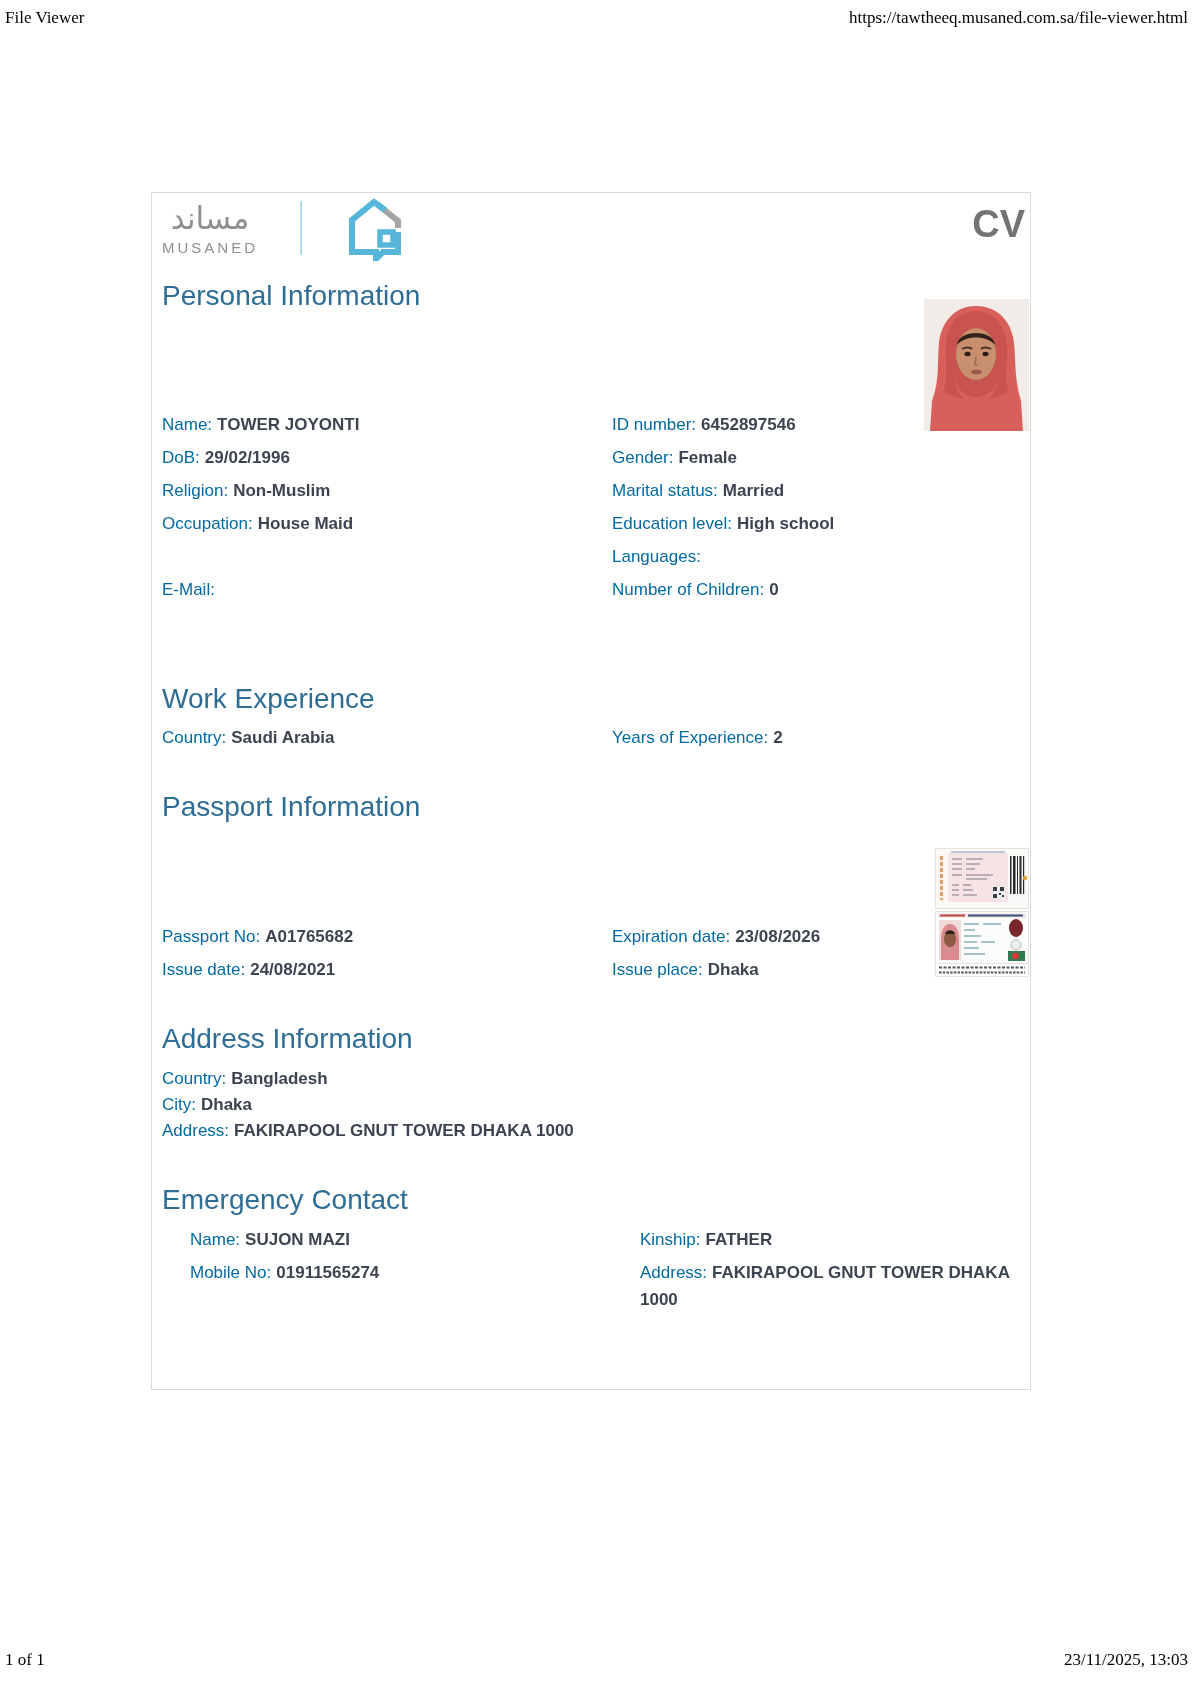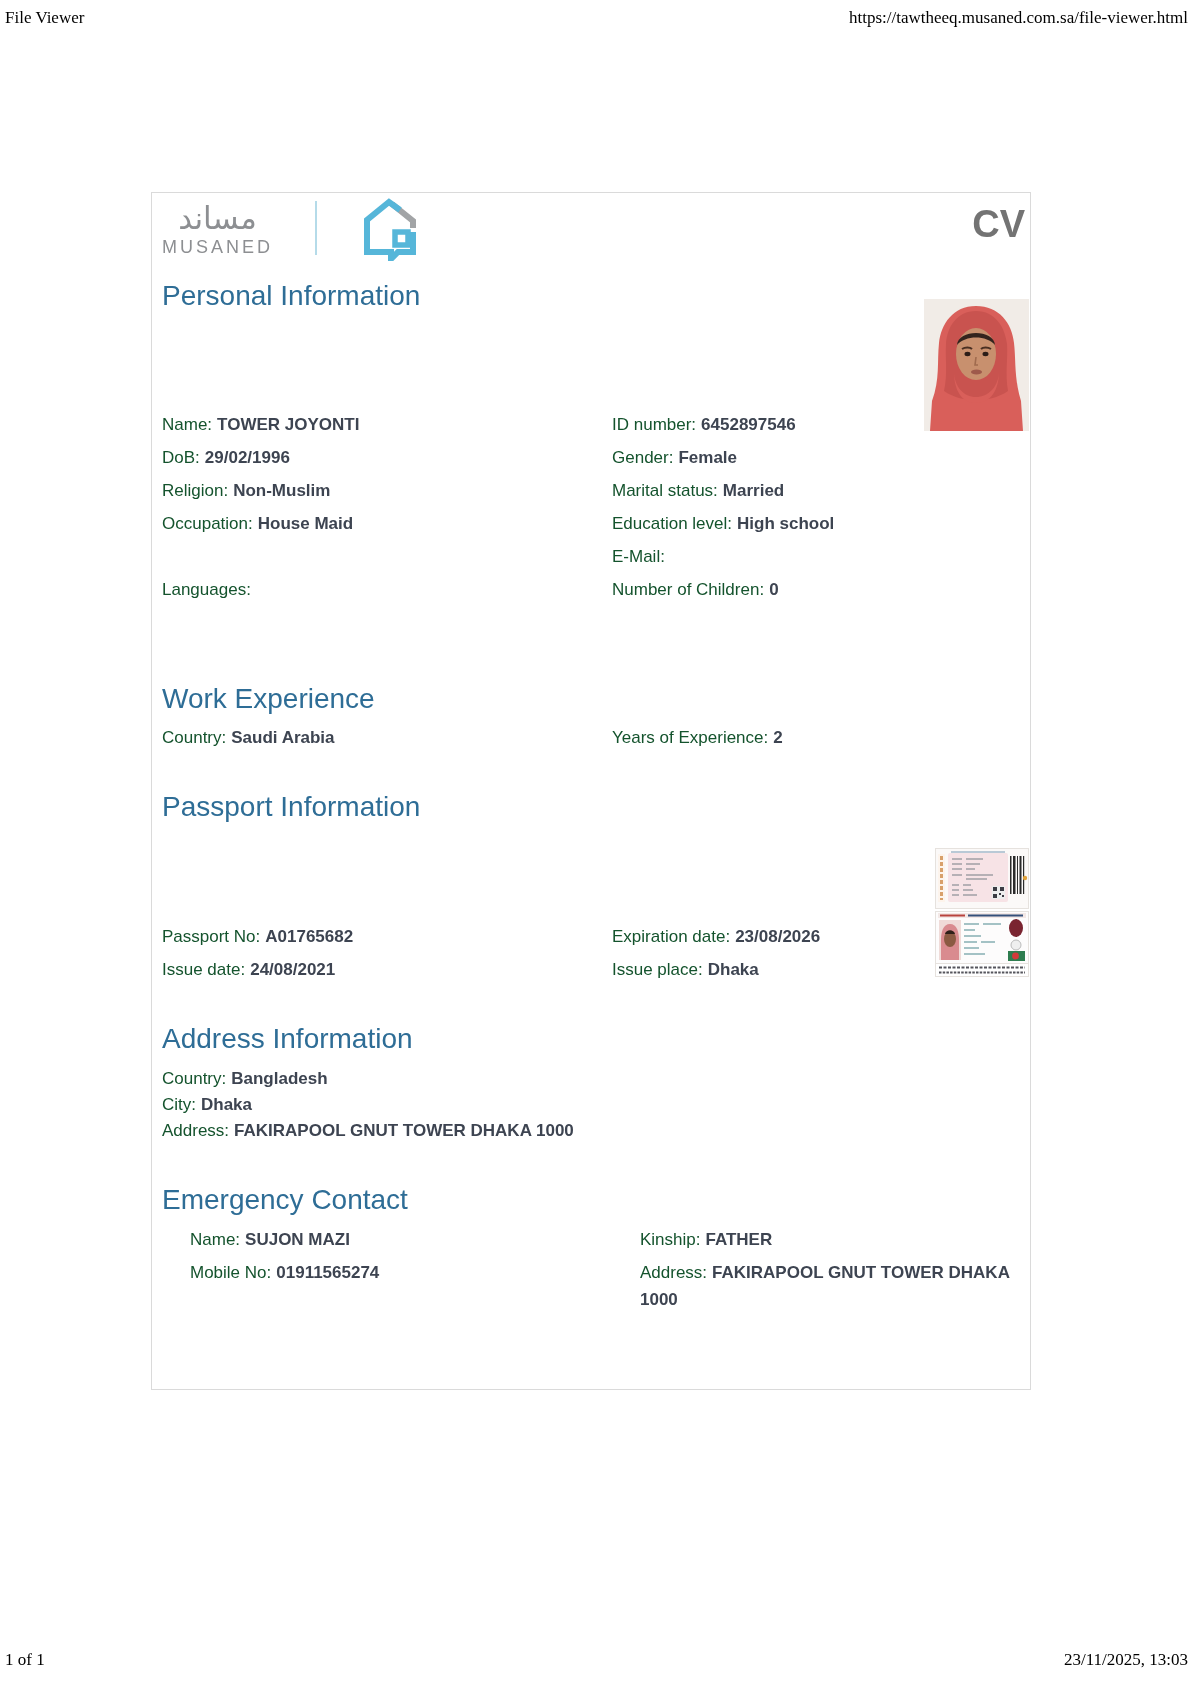--- a/index.html
+++ b/index.html
@@ -13,21 +13,21 @@
   .print-bar.bottom { top:1650px;gap:48px; }
 
   
   .doc { position:absolute; left:151px; top:192px; width:880px; height:1198px;
          border:1px solid #dadada; background:#fff; }
 
   
   .logo { position:absolute; top:3px; left:10px; height:64px; display:flex; align-items:center;gap:25px; }
   .logo-text { display:flex; flex-direction:column; align-items:center; color:#8d8f92; }
   .logo-ar { font-family:"DejaVu Sans", sans-serif; font-size:31px; line-height:38px; direction:rtl; }
-  .logo-en { font-size:18px; letter-spacing:3px; line-height:19px; margin-top:1px; }
+  .logo-en { font-size:15px; letter-spacing:3px; line-height:19px; margin-top:1px; }
   .logo-divider { width:2px; height:54px; background:#b5dbe9; margin:0 14px 0 17px; }
 
   .cv-label { position:absolute; top:8px; right:5px; font-size:38px; line-height:46px;
               font-weight:600; color:#737373; }
 
   .sec-title { position:absolute; left:10px; font-size:28px; line-height:34px; font-weight:500;
                color:#2e6d96; }
   .t-personal  { top:86px; }
   .t-work      { top:489px; }
   .t-passport  { top:597px; }
@@ -36,21 +36,21 @@
 
   .fields { position:absolute; left:10px; width:844px; display:grid;
             grid-template-columns:450px 1fr; grid-row-gap:6px;
             font-size:17px; line-height:27px; color:#3d4451; }
   .f-personal  { top:218px; }
   .f-work      { top:531px; }
   .f-passport  { top:730px; }
   .f-address   { top:873px; grid-template-columns:1fr; grid-row-gap:0; line-height:26px; }
   .f-emergency { top:1033px;margin-left:28px; }
 
-  .lbl { color:#14532d; margin-right:5px; }
+  .lbl { color:#0369a1; margin-right:5px; }
   .val { font-weight:600; }
 
   .photo    { position:absolute; top:106px; right:1px; width:105px; height:132px; }
   .passport { position:absolute; top:655px; right:1px; width:94px;  height:129px; }
 </style>
 </head>
 <body>
 
 <div class="print-bar top">
   <span>File Viewer</span>
@@ -93,22 +93,22 @@
   <div class="fields f-personal">
     <div><span class="lbl">Name:</span><span class="val">TOWER JOYONTI</span></div>
     <div><span class="lbl">ID number:</span><span class="val">6452897546</span></div>
     <div><span class="lbl">DoB:</span><span class="val">29/02/1996</span></div>
     <div><span class="lbl">Gender:</span><span class="val">Female</span></div>
     <div><span class="lbl">Religion:</span><span class="val">Non-Muslim</span></div>
     <div><span class="lbl">Marital status:</span><span class="val">Married</span></div>
     <div><span class="lbl">Occupation:</span><span class="val">House Maid</span></div>
     <div><span class="lbl">Education level:</span><span class="val">High school</span></div>
     <div></div>
+    <div><span class="lbl">Languages:</span><span class="val"></span></div>
     <div><span class="lbl">E-Mail:</span><span class="val"></span></div>
-    <div><span class="lbl">Languages:</span><span class="val"></span></div>
     <div><span class="lbl">Number of Children:</span><span class="val">0</span></div>
     <div></div>
   </div>
 
   <div class="sec-title t-work">Work Experience</div>
   <div class="fields f-work">
     <div><span class="lbl">Country:</span><span class="val">Saudi Arabia</span></div>
     <div><span class="lbl">Years of Experience:</span><span class="val">2</span></div>
   </div>
 

